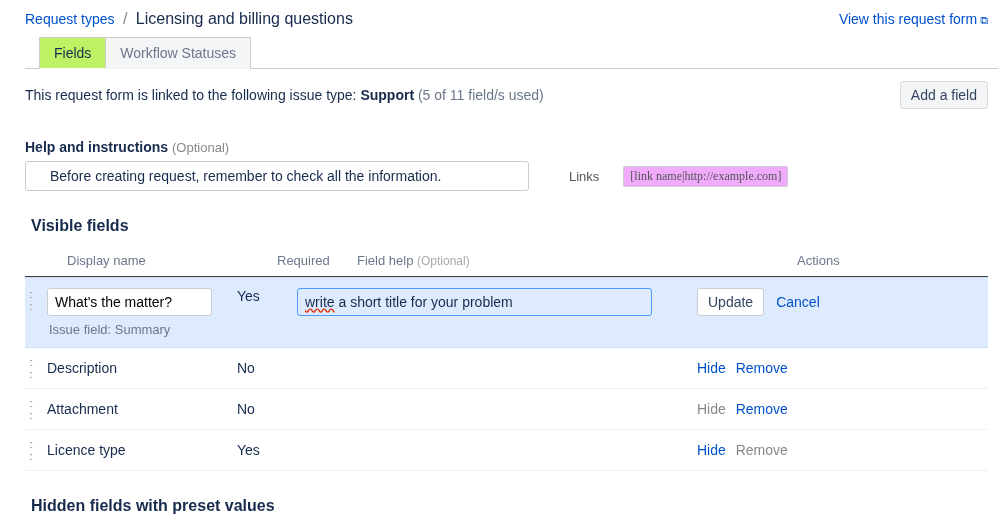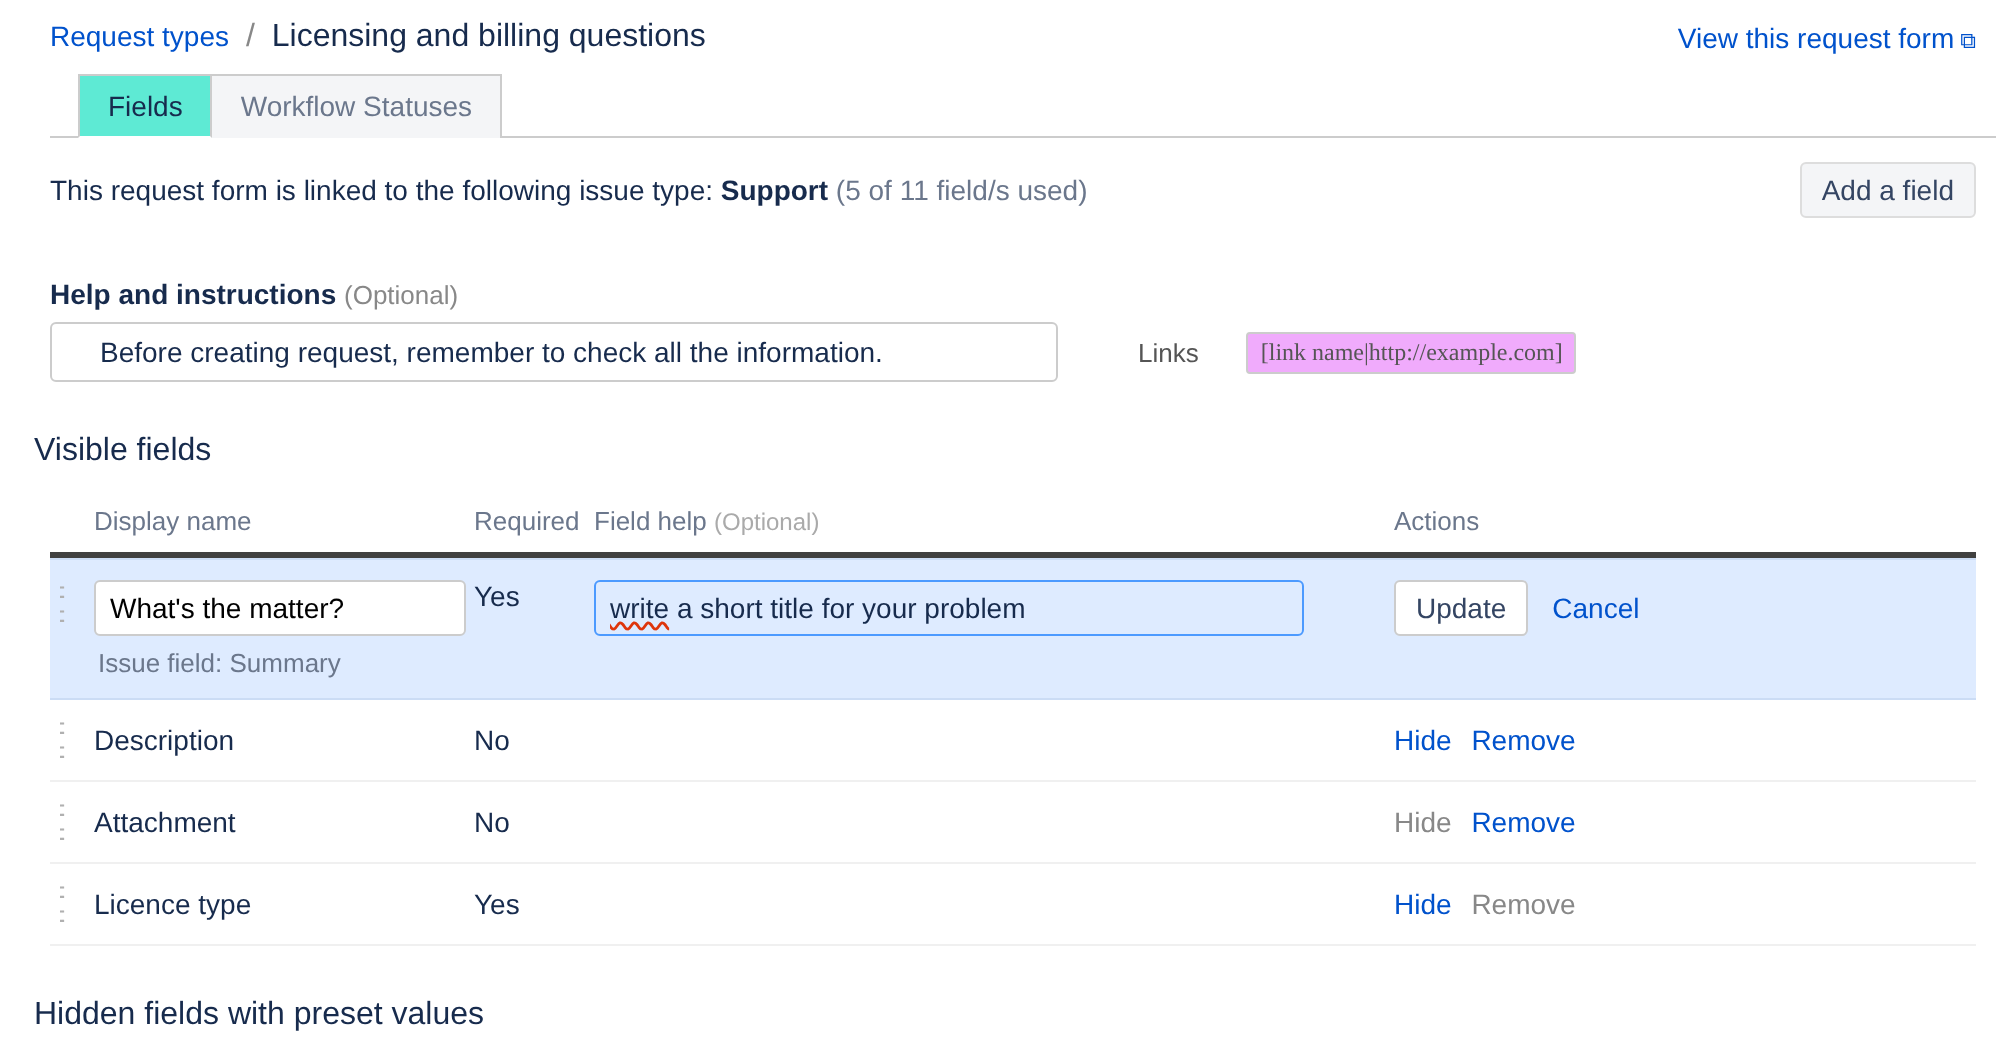--- a/index.html
+++ b/index.html
@@ -37,21 +37,21 @@
       border: 1px solid #ccc;
       border-bottom: none;
       color: #6b778c;
       cursor: pointer;
       font-size: 14px;
       position: relative;
       top: 1px;
       margin-right: 0;
     }
     .tab.active {
-      background: #5eead4;
+      background: #bef264;
       color: #172b4d;
       border-bottom: 1px solid #fff;
     }
     .tab + .tab { border-left: none; }
 
     .info-row {
       display: flex;
       justify-content: space-between;
       align-items: center;
       padding: 12px 10px 12px 25px;
@@ -86,51 +86,51 @@
     .links-code {
       font-family: Liberation Serif, serif;
       font-size: 12px;
       background: #f0abfc;
       border: 1px solid #ccc;
       padding: 2px 6px;
       border-radius: 2px;
       color: #555;
     }
 
-    .section-title { font-size: 16px; font-weight: 400; padding: 26px 0 10px 17px; }
+    .section-title { font-size: 16px; font-weight: 700; padding: 26px 0 10px 31px; }
 
     .grid { width: 100%; padding: 0 10px 0 25px; }
     .grid-head, .grid-row {
       display: grid;
       grid-template-columns: 22px 190px 60px 370px 30px 200px;
       align-items: center;
       padding: 8px 0;
     }
-    .grid-head { color: #6b778c; font-size: 13px; border-bottom: 3px solid #404040; }
+    .grid-head { color: #6b778c; font-size: 13px; border-bottom: 1px solid #404040; gap: 20px; }
     .grid-head .opt { color: #aaa; font-size: 12px; }
     .grid-row { border-bottom: 1px solid #f0f0f0; }
     .grid-row.editing {
       background: #deebff;
       align-items: start;
       padding: 10px 0;
       border-bottom: 1px solid #cbdcf5;
       border-top: 1px solid #cbdcf5;
     }
     .drag {
       color: #b0b0b0;
       font-size: 11px;
       letter-spacing: -2px;
       cursor: grab;
       user-select: none;
       text-align: left;
       padding-left: 4px;
     }
     .cell { font-size: 14px; color: #172b4d; }
     .input-edit {
-      width: 186px;
+      width: 165px;
       padding: 5px 7px;
       border: 1px solid #ccc;
       border-radius: 3px;
       font-size: 14px;
     }
     .input-help {
       width: 355px;
       padding: 5px 7px;
       border: 1px solid #4c9aff;
       border-radius: 3px;

